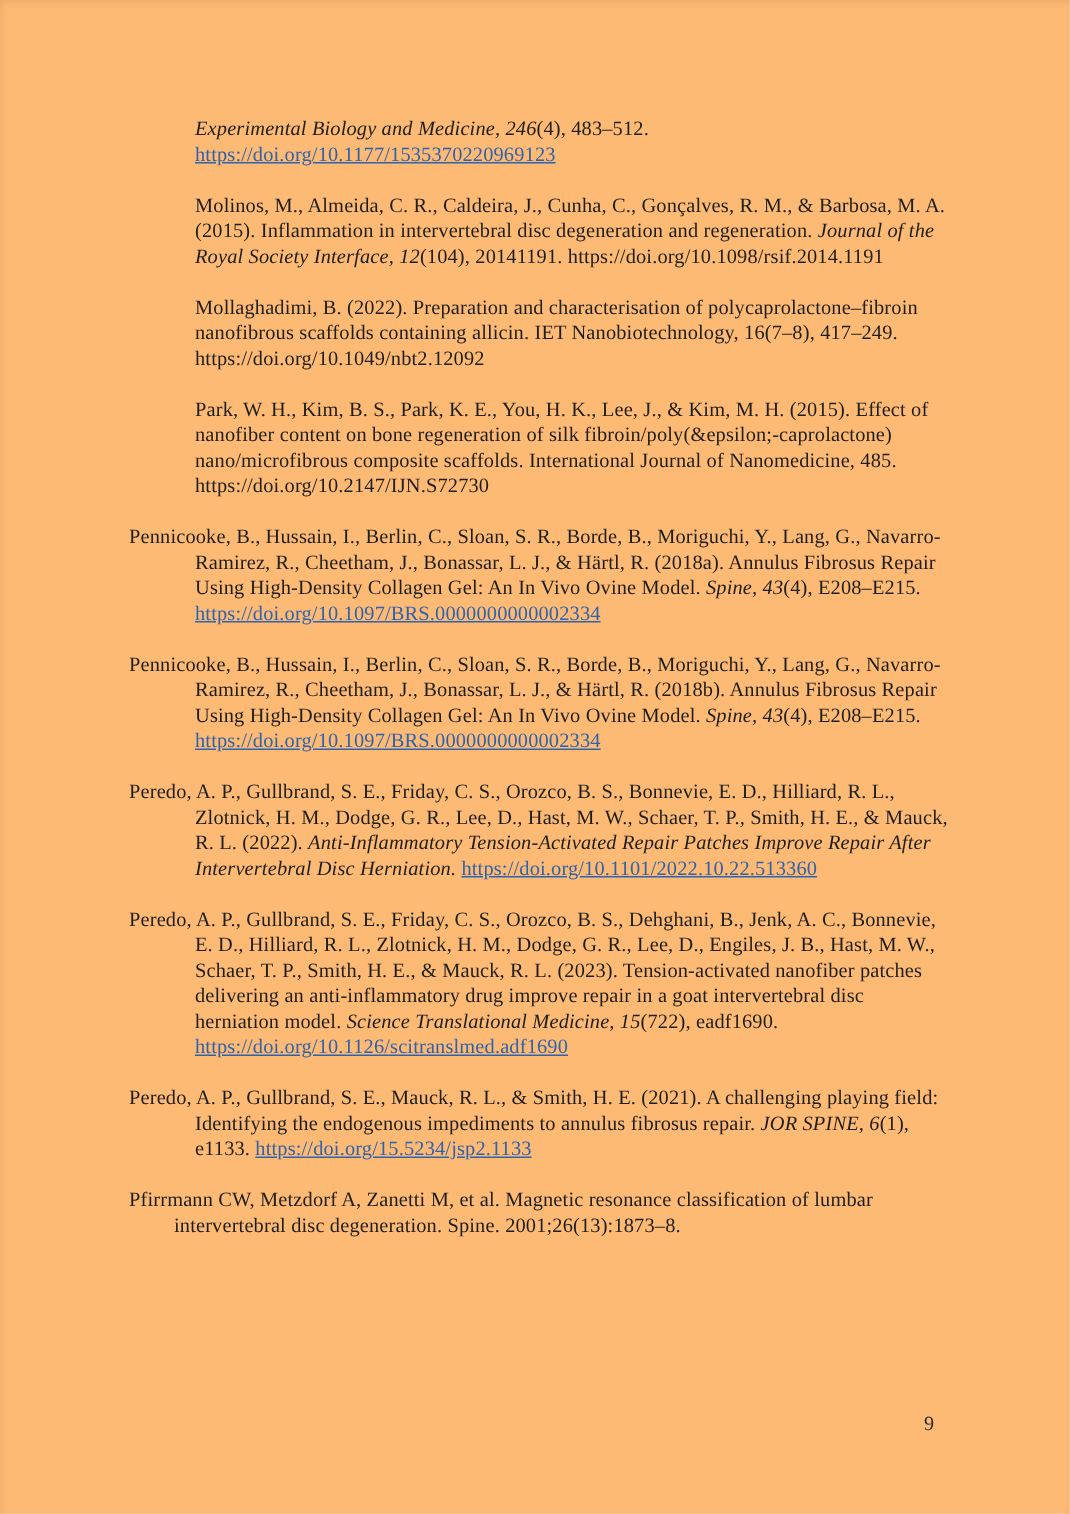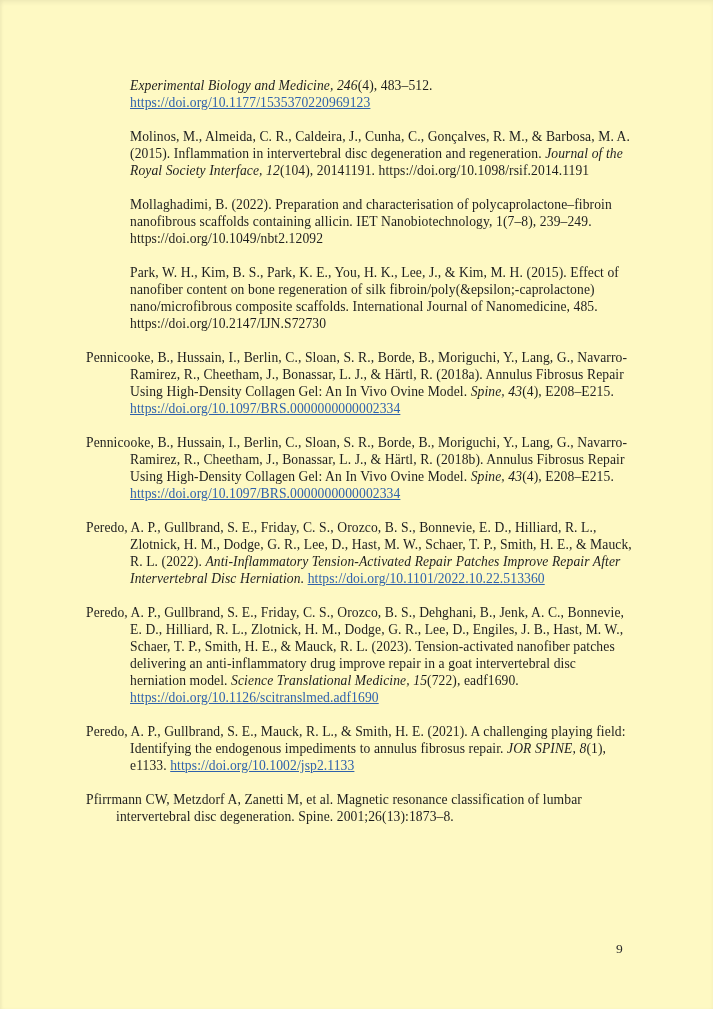--- a/index.html
+++ b/index.html
@@ -10,21 +10,21 @@
     width: 713px;
     height: 1009px;
     background: #f5f5f4;
     font-family: "Liberation Serif", "DejaVu Serif", serif;
     position: relative;
     overflow: hidden;
   }
   .page {
     position: absolute;
     inset: 0;
-    background: #fef9c3;
+    background: #fdba74;
     box-shadow: inset 0 3px 4px rgba(0,0,0,0.05), inset 2px 0 3px rgba(0,0,0,0.03);
   }
   .content {
     position: absolute;
     left: 86px;
     top: 77px;
     width: 546px;
     font-size: 13.6px;
     line-height: 17px;
     color: #1e1e1e;
@@ -66,23 +66,23 @@
     color: #2a2a2a;
   }
 </style>
 </head>
 <body>
 
 <div class="page">
   <main class="content" id="refs">
       <p class="ref flat-indent"><span class="it">Experimental Biology and Medicine, 246</span><span>(4), 483–512. </span><a class="doi" href="#">https://doi.org/10.1177/1535370220969123</a></p>
       <p class="ref flat-indent"><span>Molinos, M., Almeida, C. R., Caldeira, J., Cunha, C., Gonçalves, R. M., &amp; Barbosa, M. A. (2015). Inflammation in intervertebral disc degeneration and regeneration. </span><span class="it">Journal of the Royal Society Interface, 12</span><span>(104), 20141191. https://doi.org/10.1098/rsif.2014.1191</span></p>
-      <p class="ref flat-indent"><span>Mollaghadimi, B. (2022). Preparation and characterisation of polycaprolactone–fibroin nanofibrous scaffolds containing allicin. IET Nanobiotechnology, 1(7–8), 239–249. https://doi.org/10.1049/nbt2.12092</span></p>
+      <p class="ref flat-indent"><span>Mollaghadimi, B. (2022). Preparation and characterisation of polycaprolactone–fibroin nanofibrous scaffolds containing allicin. IET Nanobiotechnology, 16(7–8), 417–249. https://doi.org/10.1049/nbt2.12092</span></p>
       <p class="ref flat-indent"><span>Park, W. H., Kim, B. S., Park, K. E., You, H. K., Lee, J., &amp; Kim, M. H. (2015). Effect of nanofiber content on bone regeneration of silk fibroin/poly(&amp;epsilon;-caprolactone) nano/microfibrous composite scaffolds. International Journal of Nanomedicine, 485. https://doi.org/10.2147/IJN.S72730</span></p>
       <p class="ref hanging-apa"><span>Pennicooke, B., Hussain, I., Berlin, C., Sloan, S. R., Borde, B., Moriguchi, Y., Lang, G., Navarro-Ramirez, R., Cheetham, J., Bonassar, L. J., &amp; Härtl, R. (2018a). Annulus Fibrosus Repair Using High-Density Collagen Gel: An In Vivo Ovine Model. </span><span class="it">Spine, 43</span><span>(4), E208–E215. </span><a class="doi" href="#">https://doi.org/10.1097/BRS.0000000000002334</a></p>
       <p class="ref hanging-apa"><span>Pennicooke, B., Hussain, I., Berlin, C., Sloan, S. R., Borde, B., Moriguchi, Y., Lang, G., Navarro-Ramirez, R., Cheetham, J., Bonassar, L. J., &amp; Härtl, R. (2018b). Annulus Fibrosus Repair Using High-Density Collagen Gel: An In Vivo Ovine Model. </span><span class="it">Spine, 43</span><span>(4), E208–E215. </span><a class="doi" href="#">https://doi.org/10.1097/BRS.0000000000002334</a></p>
       <p class="ref hanging-apa"><span>Peredo, A. P., Gullbrand, S. E., Friday, C. S., Orozco, B. S., Bonnevie, E. D., Hilliard, R. L., Zlotnick, H. M., Dodge, G. R., Lee, D., Hast, M. W., Schaer, T. P., Smith, H. E., &amp; Mauck, R. L. (2022). </span><span class="it">Anti-Inflammatory Tension-Activated Repair Patches Improve Repair After Intervertebral Disc Herniation.</span><span> </span><a class="doi" href="#">https://doi.org/10.1101/2022.10.22.513360</a></p>
       <p class="ref hanging-apa"><span>Peredo, A. P., Gullbrand, S. E., Friday, C. S., Orozco, B. S., Dehghani, B., Jenk, A. C., Bonnevie, E. D., Hilliard, R. L., Zlotnick, H. M., Dodge, G. R., Lee, D., Engiles, J. B., Hast, M. W., Schaer, T. P., Smith, H. E., &amp; Mauck, R. L. (2023). Tension-activated nanofiber patches delivering an anti-inflammatory drug improve repair in a goat intervertebral disc herniation model. </span><span class="it">Science Translational Medicine, 15</span><span>(722), eadf1690. </span><a class="doi" href="#">https://doi.org/10.1126/scitranslmed.adf1690</a></p>
-      <p class="ref hanging-apa"><span>Peredo, A. P., Gullbrand, S. E., Mauck, R. L., &amp; Smith, H. E. (2021). A challenging playing field: Identifying the endogenous impediments to annulus fibrosus repair. </span><span class="it">JOR SPINE, 8</span><span>(1), e1133. </span><a class="doi" href="#">https://doi.org/10.1002/jsp2.1133</a></p>
+      <p class="ref hanging-apa"><span>Peredo, A. P., Gullbrand, S. E., Mauck, R. L., &amp; Smith, H. E. (2021). A challenging playing field: Identifying the endogenous impediments to annulus fibrosus repair. </span><span class="it">JOR SPINE, 6</span><span>(1), e1133. </span><a class="doi" href="#">https://doi.org/15.5234/jsp2.1133</a></p>
       <p class="ref hanging-small"><span>Pfirrmann CW, Metzdorf A, Zanetti M, et al. Magnetic resonance classification of lumbar intervertebral disc degeneration. Spine. 2001;26(13):1873–8.</span></p>
     </main>
   <div class="page-number">9</div>
 </div>
 
 </body></html>

